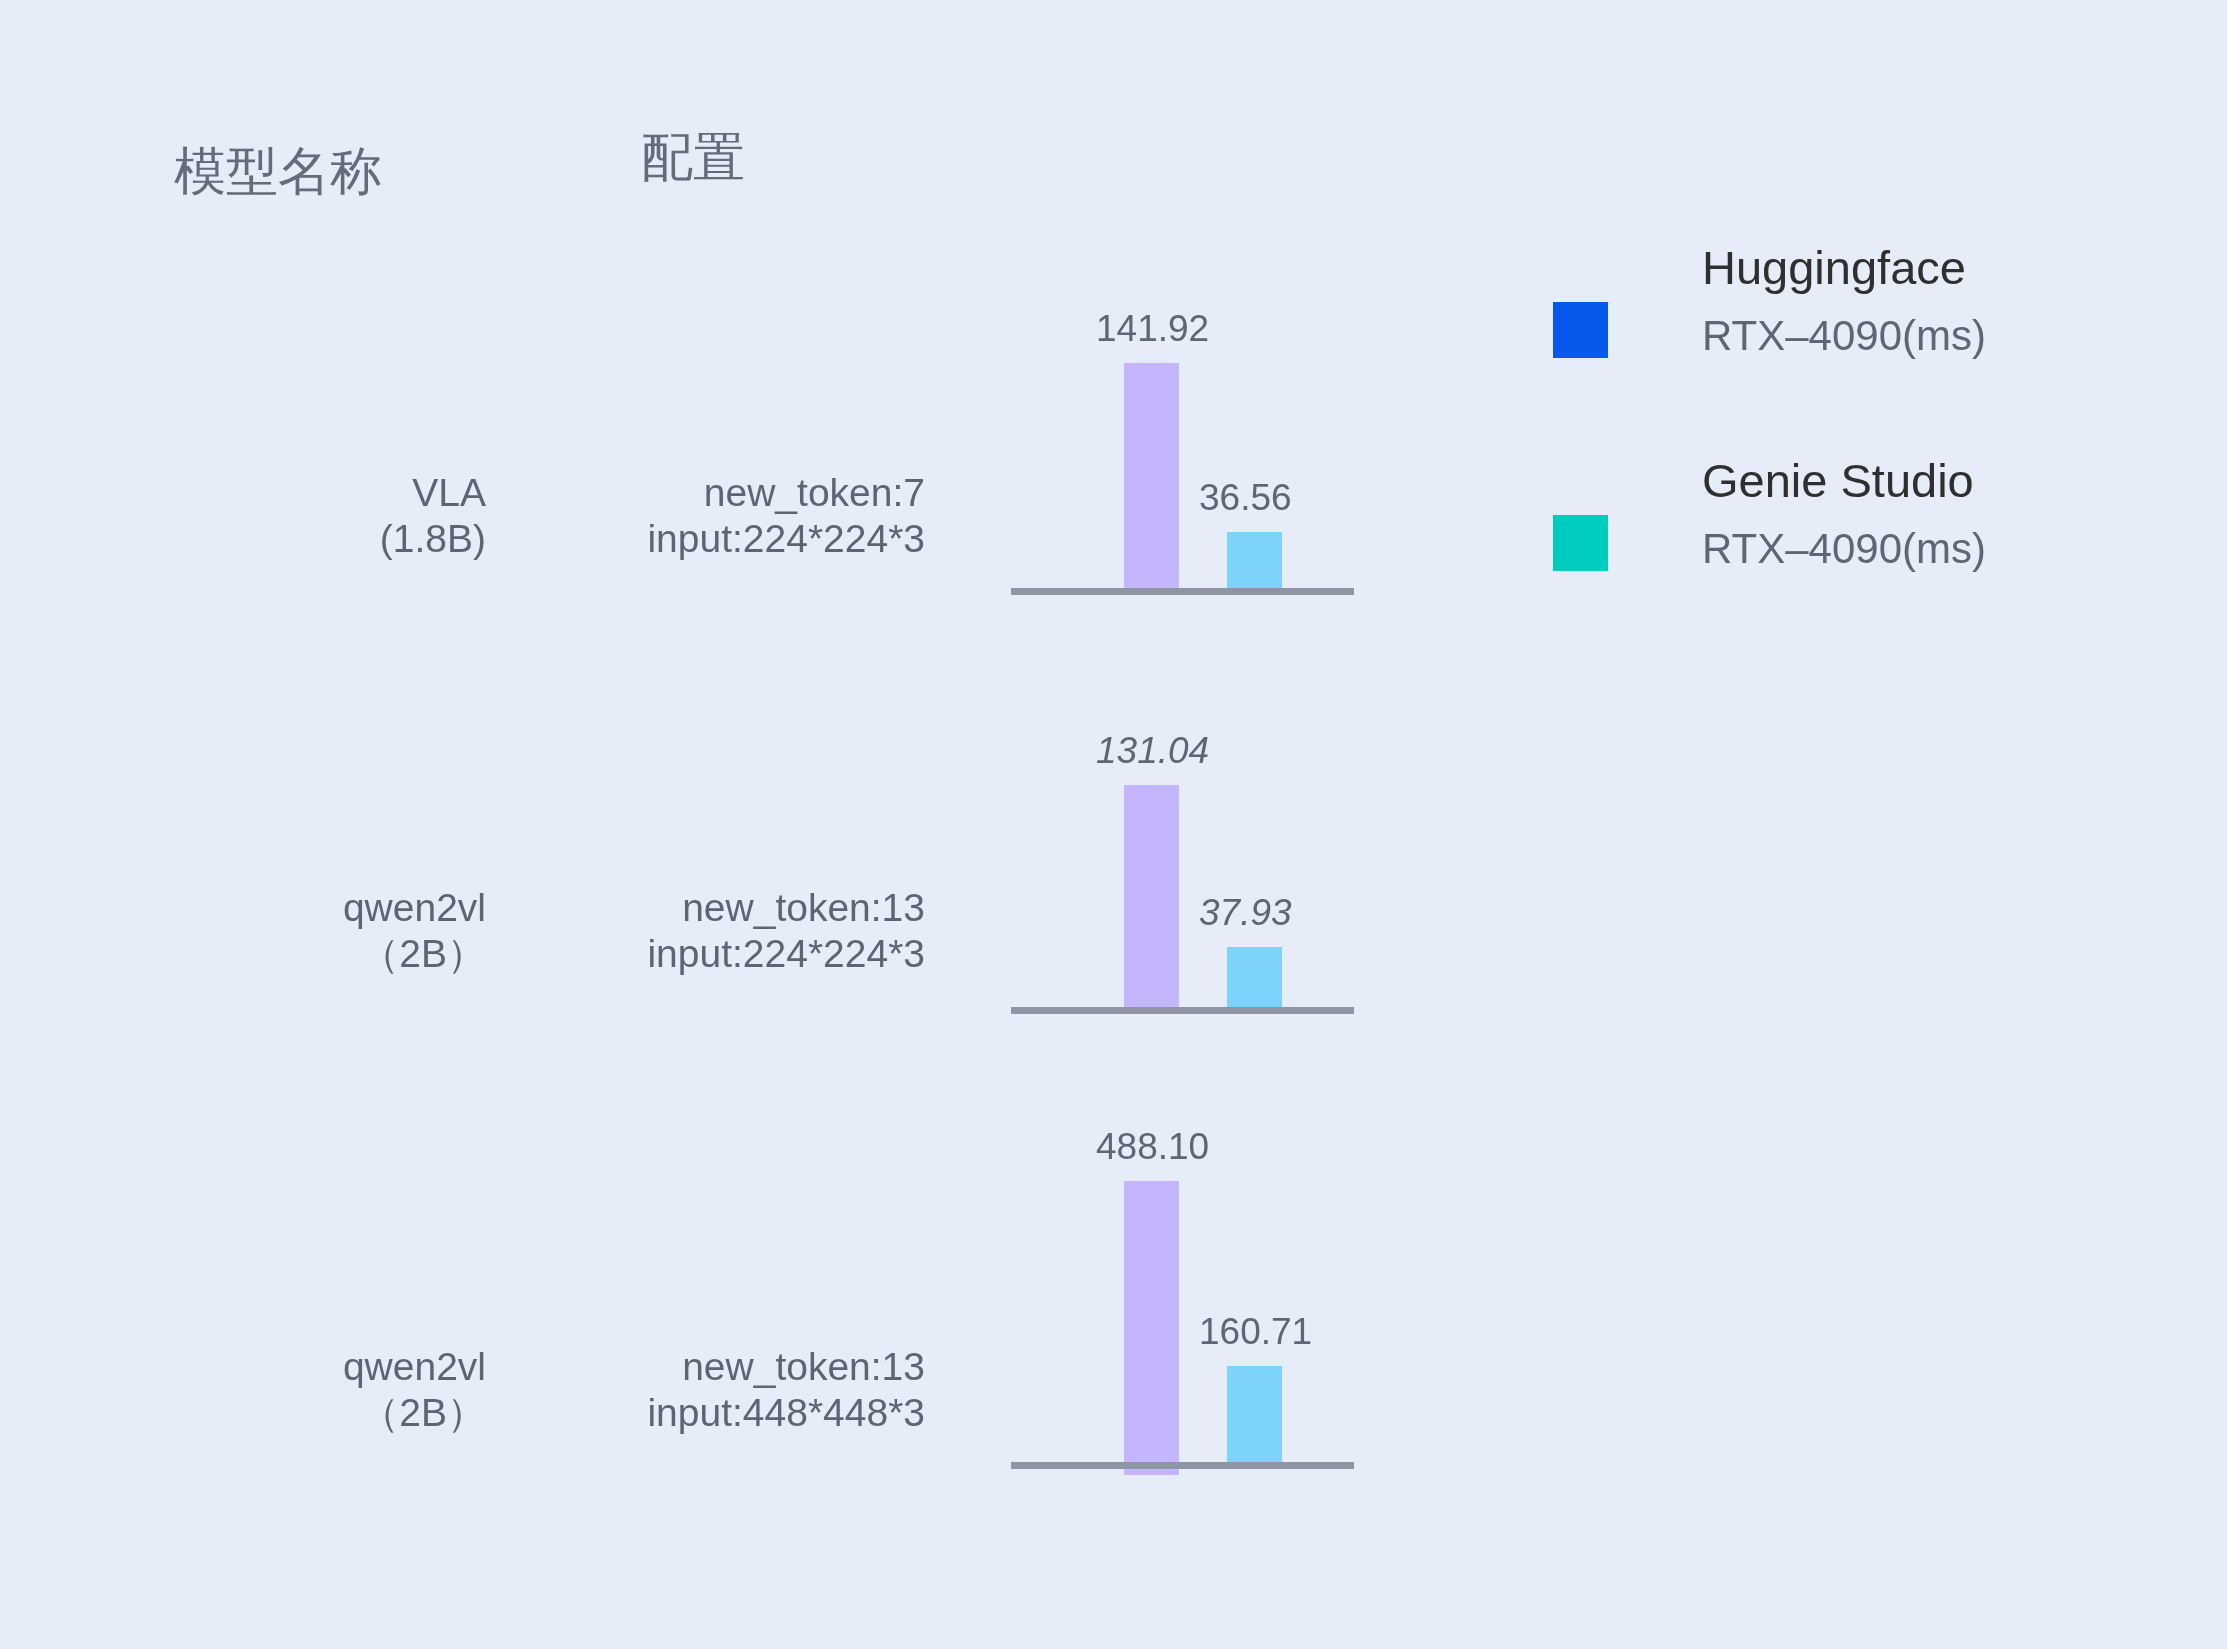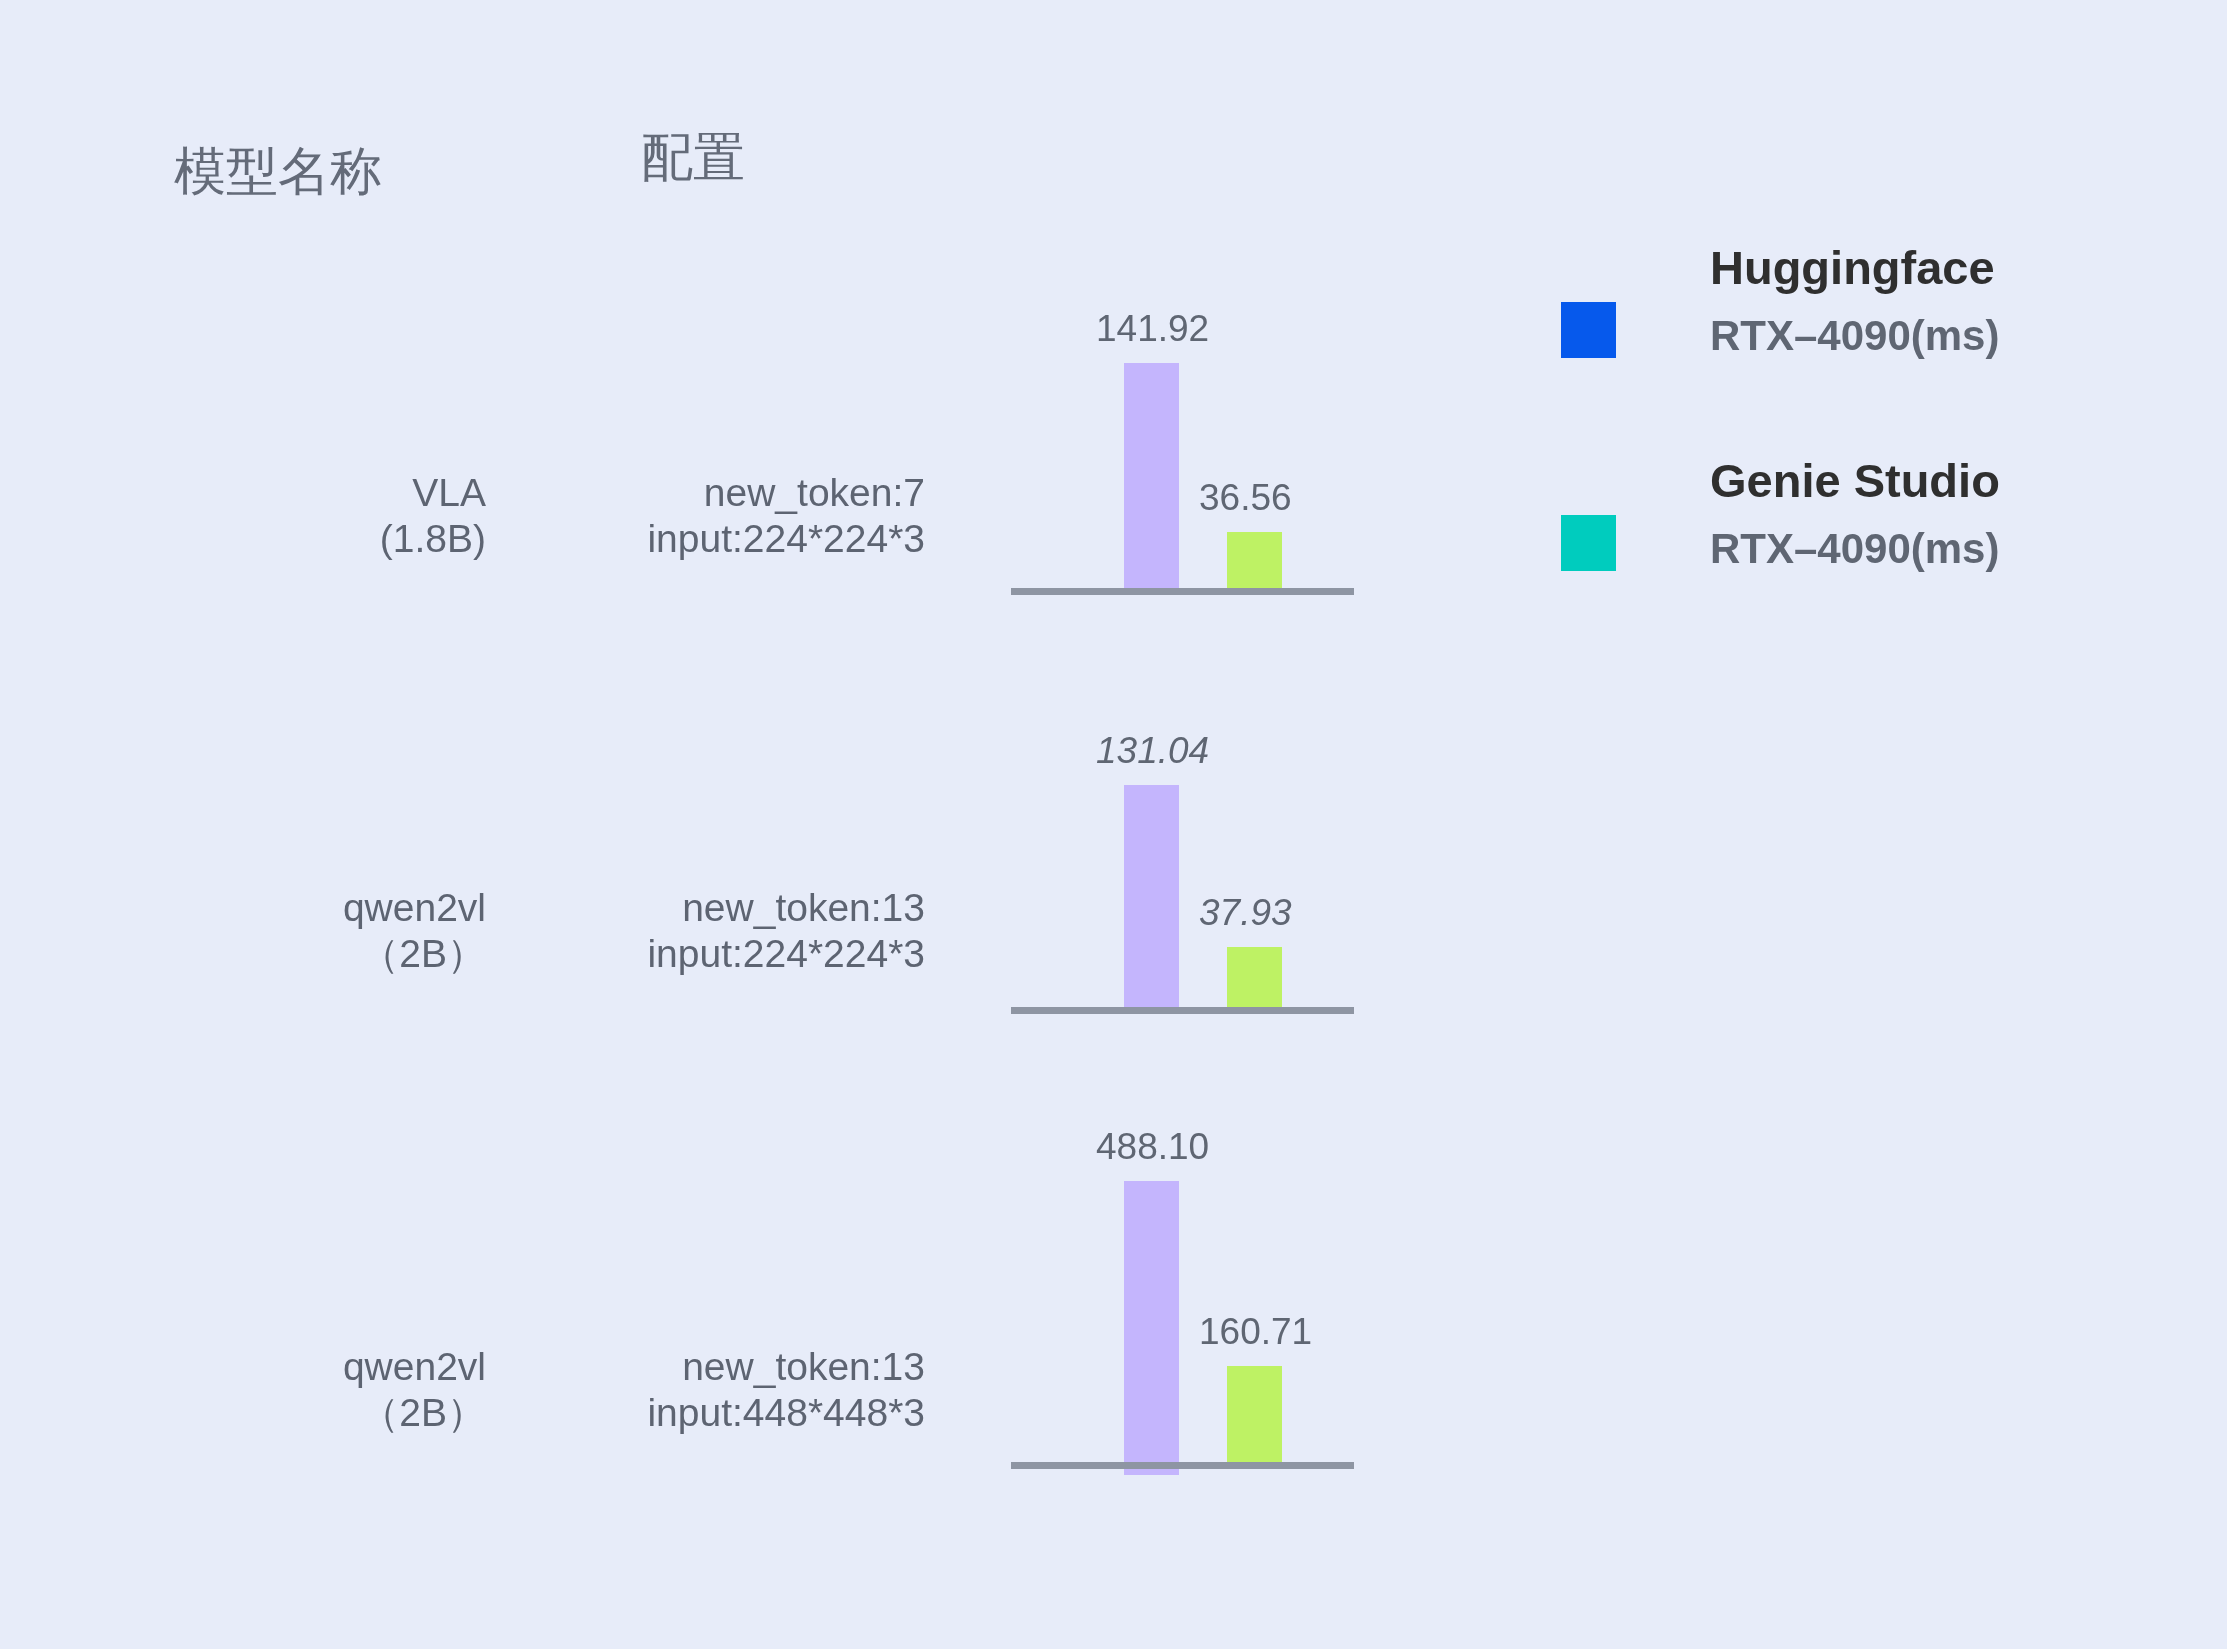--- a/index.html
+++ b/index.html
@@ -64,34 +64,34 @@
     height:7px;
     background:#8e95a3;
     bottom:0;
   }
   .bar{
     position:absolute;
     width:55px;
     bottom:3.1px;
   }
   .bar-hf{left:113px;background:#c4b5fd;}
-  .bar-gs{left:216px;background:#bef264;}
+  .bar-gs{left:216px;background:#7dd3fc;}
   .bar-value{
     position:absolute;
     color:#5f6673;
     font-size:37px;
     line-height:1;
     white-space:nowrap;
     left:-28px;
     top:-53px;
   }
 
   
   .legend{position:absolute;left:1536px;top:235px;width:643px;}
-  .legend-item{position:absolute;left:16px;width:643px;height:165px;font-weight:bold;}
+  .legend-item{position:absolute;left:8px;width:643px;height:165px;}
   .legend-item-1{top:0;}
   .legend-item-2{top:213px;}
   .legend-swatch{
     position:absolute;
     left:8.6px;top:67px;
     width:55px;height:56px;
   }
   .sw-hf{background:#0659ec;}
   .sw-gs{background:#00ccbe;}
   .legend-text{position:absolute;left:158px;top:9.4px;width:470px;}

